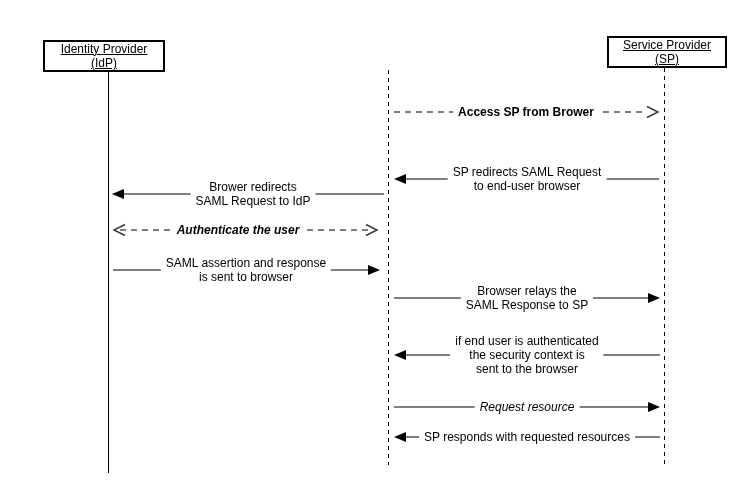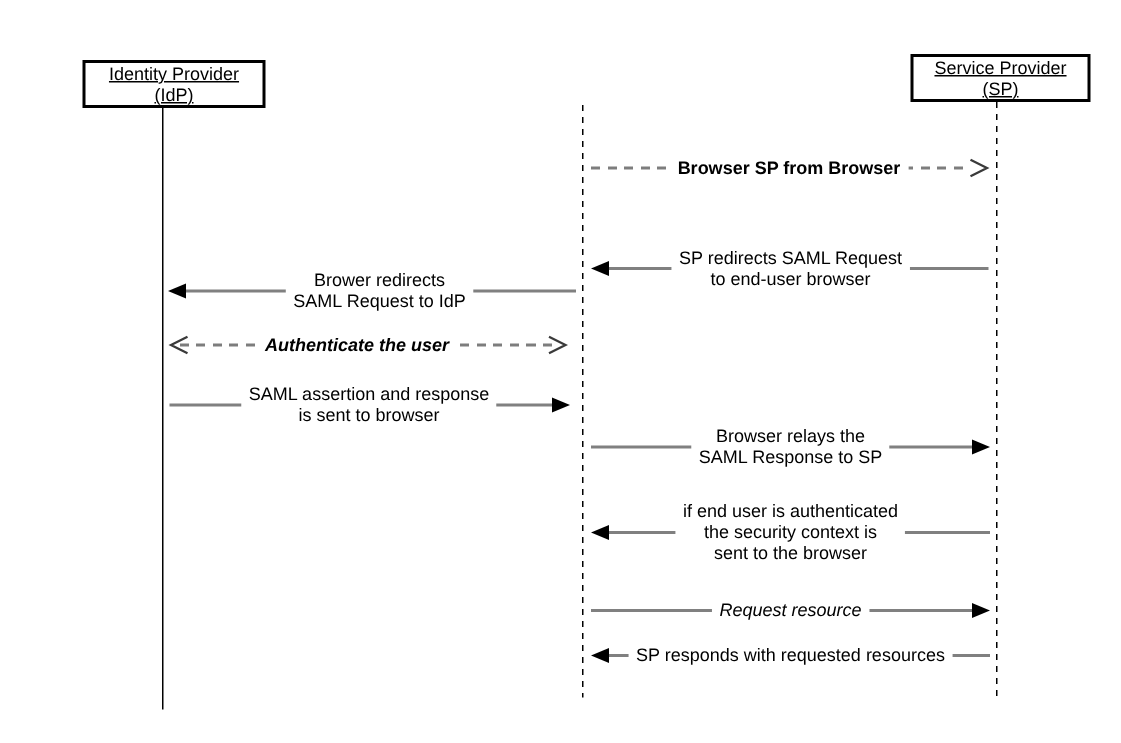--- a/index.html
+++ b/index.html
@@ -50,41 +50,41 @@
     text-align: center;
     white-space: pre-line;
   }
   .label.bold { font-weight: bold; }
 </style>
 </head>
 <body>
 
 <div class="canvas">
 
-  <div class="actor" style="left:55px; top:40px; width:122px; height:32px;">
+  <div class="actor" style="left:43px; top:40px; width:122px; height:32px;">
     <div class="t">Identity Provider</div>
     <div class="t">(IdP)</div>
   </div>
   <div class="actor" style="left:607px; top:36px; width:120px; height:32px;">
     <div class="t">Service Provider</div>
     <div class="t">(SP)</div>
   </div>
 
   <div class="lifeline solid" style="left:108px; top:72px; height:401px;"></div>
   <div class="lifeline dashed" style="left:388px; top:70px; height:395px;"></div>
   <div class="lifeline dashed" style="left:664px; top:68px; height:397px;"></div>
 
   <div>
     <div class="mline dash" style="left:394px; top:111px; width:252px;"></div>
     <span class="chev" style="left:644px; top:105px;">
       <svg width="16" height="14" viewBox="0 0 16 14">
           <path d="M3 1.5 L14 7 L3 12.5" fill="none" stroke="#3a3a3a" stroke-width="1.5"></path>
         </svg>
     </span>
-    <div class="label bold" style="left:526px; top:112px;">Browser SP from Browser</div>
+    <div class="label bold" style="left:526px; top:112px;">Access SP from Brower</div>
   </div>
 
   <div>
     <span class="tri left" style="left:394px; top:174px;"></span>
     <div class="mline" style="left:406px; top:178px; width:253px;"></div>
     <div class="label" style="left:527px; top:179px;">SP redirects SAML Request
 to end-user browser</div>
   </div>
 
   <div>

